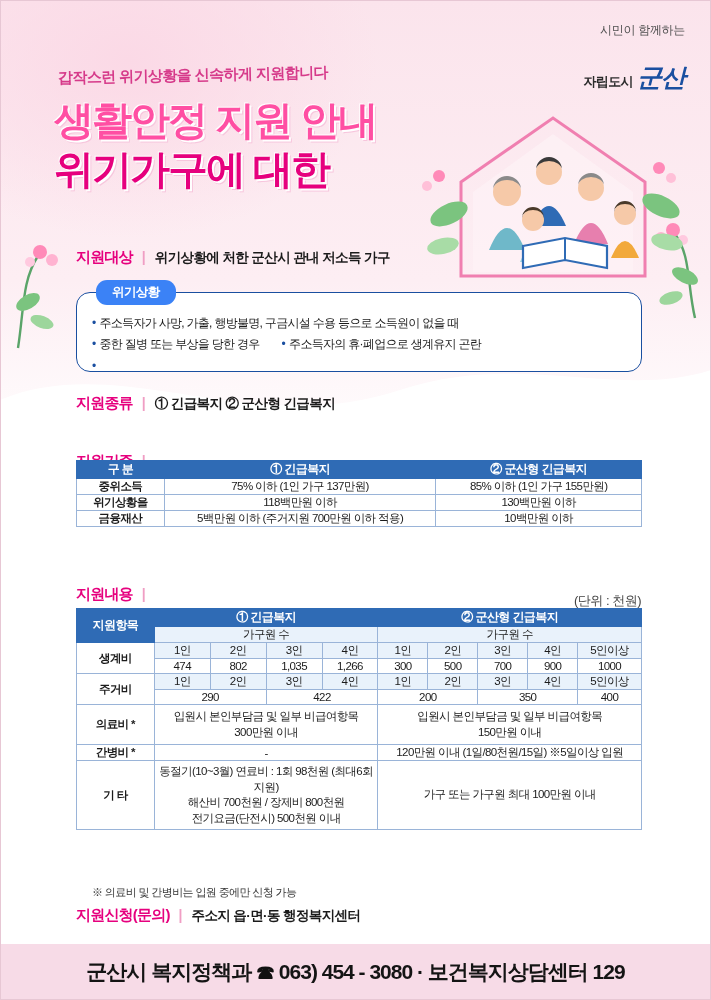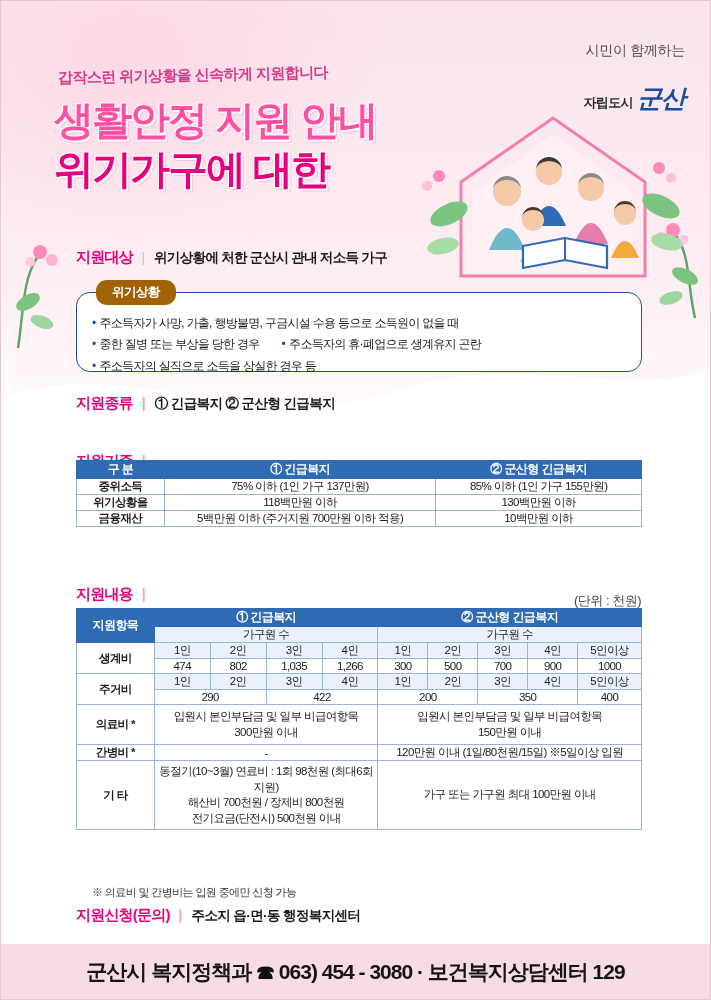--- a/index.html
+++ b/index.html
@@ -29,21 +29,21 @@
   }
   .page-border {
     position: absolute; inset: 0; border: 1px solid #e7c7d4; z-index: 40; pointer-events: none;
   }
 
   
   .logo {
     position: absolute; right: 26px; top: 22px; text-align: right; z-index: 6;
   }
   .logo-sub {
-    font-size: 14px; color: #4e4e4e; letter-spacing: -0.3px; margin-bottom: 1px; margin-top: 20px;
+    font-size: 12px; color: #4e4e4e; letter-spacing: -0.3px; margin-bottom: 1px;
   }
   .logo-main {
     display: flex; align-items: baseline; justify-content: flex-end; gap: 4px;
   }
   .logo-city { font-size: 13px; font-weight: bold; color: #2b2b2b; letter-spacing: -0.6px; }
   .logo-name {
     font-size: 25px; font-weight: bold; color: #1a4fa0; letter-spacing: -1px;
     font-family: "Liberation Serif", serif; font-style: italic; margin-top: 21px;
   }
 
@@ -81,21 +81,21 @@
   .sec-bar { color: #f09ec4; font-weight: bold; font-size: 14px; }
   .sec-text { font-size: 13.5px; font-weight: bold; color: #1b1b1b; letter-spacing: -0.6px; }
 
   
   .crisis-box {
     position: absolute; left: 76px; top: 292px; width: 566px; height: 80px;
     border: 1.6px solid #1a4fa0; border-radius: 14px; background: #ffffff; z-index: 5;
   }
   .crisis-tag {
     position: absolute; left: 96px; top: 280px; z-index: 7;
-    background: #a16207; color: #fff; font-size: 12.5px; font-weight: bold;
+    background: #3b82f6; color: #fff; font-size: 12.5px; font-weight: bold;
     padding: 4px 16px; border-radius: 11px; letter-spacing: -0.6px;
   }
   .crisis-list {
     position: absolute; left: 92px; top: 313px; width: 540px; z-index: 7;
     font-size: 12px; color: #1b1b1b; letter-spacing: -0.7px; line-height: 1.78;
   }
   .crisis-list .li { display: flex; }
   .crisis-list .dot { color: #1a4fa0; margin-right: 4px; }
   .crisis-row2 { display: flex; }
   .crisis-row2 .c2 { margin-left: 22px; }
@@ -225,21 +225,21 @@
 
   <path d="M120,150 L162,142 L204,150 L204,172 L162,164 L120,172 Z" fill="#ffffff" stroke="#2f6bb5" stroke-width="2.2"></path>
   <path d="M162,142 L162,164" stroke="#2f6bb5" stroke-width="2"></path>
 
   <circle cx="256" cy="72" r="6" fill="#ff8ab8"></circle>
   <circle cx="268" cy="82" r="5" fill="#ffc0d8"></circle>
   <circle cx="36" cy="80" r="6" fill="#ff8ab8"></circle>
   <circle cx="24" cy="90" r="5" fill="#ffc0d8"></circle>
 </svg>
 
-<div class="sec" style="top:248px;font-family:Liberation Serif, serif;">
+<div class="sec" style="top:248px;">
   <span class="sec-label">지원대상</span>
   <span class="sec-bar">|</span>
   <span class="sec-text">위기상황에 처한 군산시 관내 저소득 가구</span>
 </div>
 
 <div class="crisis-box"></div>
 <div class="crisis-tag">위기상황</div>
 <div class="crisis-list">
   <div class="li">
       <span class="dot">•</span>
@@ -250,21 +250,20 @@
         <span class="dot">•</span>
         <span>중한 질병 또는 부상을 당한 경우</span>
       </div>
     <div class="li c2">
         <span class="dot">•</span>
         <span>주소득자의 휴·폐업으로 생계유지 곤란</span>
       </div>
   </div>
   <div class="li">
       <span class="dot">•</span>
-      <span>주소득자의 실직으로 소득을 상실한 경우 등</span>
     </div>
 </div>
 
 <div class="sec" style="top:394px;">
   <span class="sec-label">지원종류</span>
   <span class="sec-bar">|</span>
   <span class="sec-text">① 긴급복지  ② 군산형 긴급복지</span>
 </div>
 
 <div class="sec" style="top:452px;">

